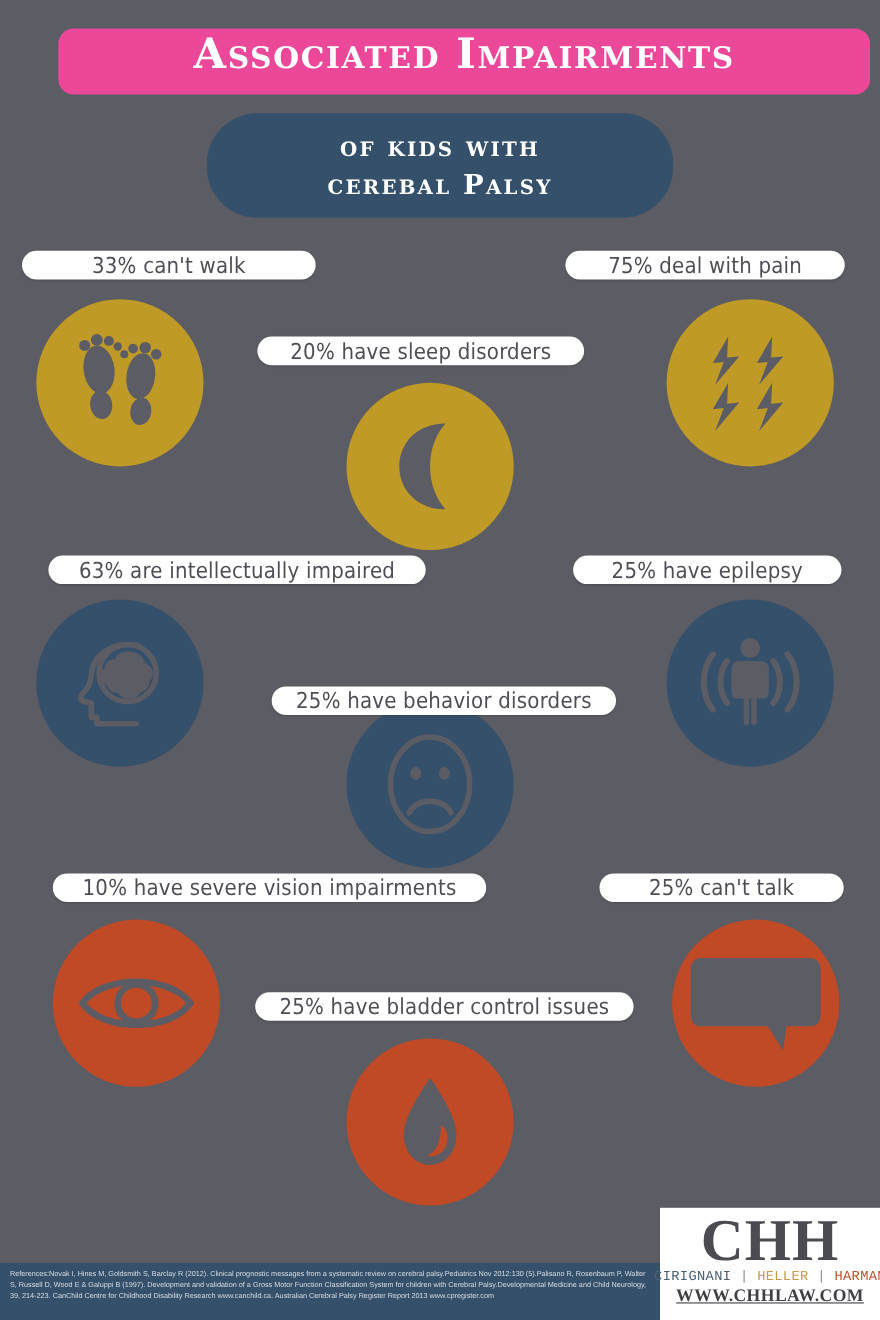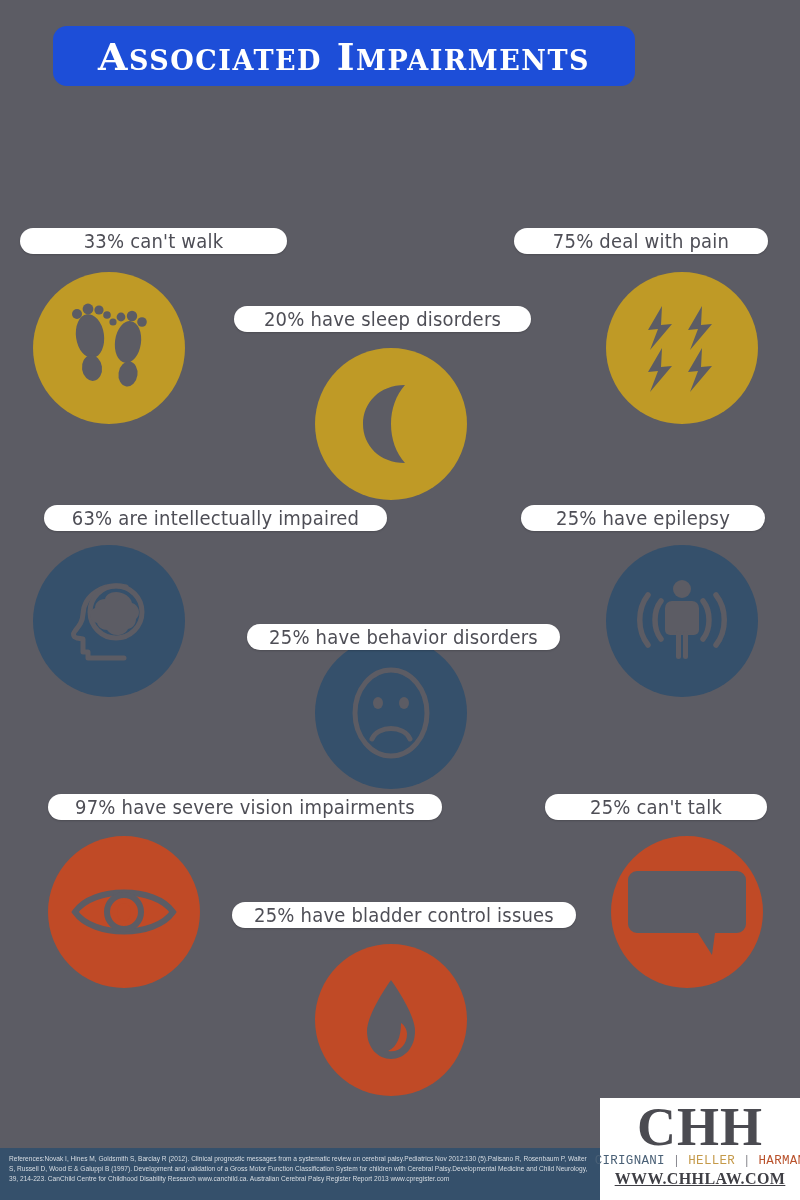--- a/index.html
+++ b/index.html
@@ -16,26 +16,26 @@
     height: 1200px;
     background: #5c5c64;
     overflow: hidden;
   }
 
   
   .title-banner {
     position: absolute;
     left: 53px;
     top: 26px;
-    width: 582px;
+    width: 738px;
     height: 60px;
-    background: #1d4ed8;
+    background: #ec4899;
     border-radius: 14px;
     display: flex;
-    align-items: center;
+    align-items: flex-start;
     justify-content: center;
   }
   .title-banner .txt {
     color: #ffffff;
     font-family: "DejaVu Serif", serif;
     font-size: 38px;
     font-weight: bold;
     letter-spacing: 1.5px;
     font-variant: small-caps;
     text-transform: capitalize;
@@ -170,20 +170,24 @@
 </style>
 </head>
 <body>
 
 <div id="poster">
 
   <div class="title-banner">
     <span class="txt">Associated Impairments</span>
   </div>
 
+  <div class="subtitle-box">
+    <span class="line">of kids with</span>
+    <span class="line">cerebal Palsy</span>
+  </div>
 
   <div class="circle c-gold" style="left:33px; top:272px; width:152px; height:152px;">
     <span>
       <svg class="icon-svg" width="86" height="92" viewBox="0 0 86 92">
         <g fill="#5c5c64">
           <ellipse cx="24" cy="34" rx="14" ry="22" transform="rotate(-8 24 34)"></ellipse>
           <ellipse cx="26" cy="66" rx="10" ry="13" transform="rotate(-8 26 66)"></ellipse>
           <circle cx="11" cy="12" r="5"></circle>
           <circle cx="22" cy="7" r="5.4"></circle>
           <circle cx="33" cy="8" r="4.6"></circle>
@@ -285,21 +289,21 @@
     <span>
       <svg class="icon-svg" width="110" height="66" viewBox="0 0 110 66">
         <path d="M6 33 C24 7 86 7 104 33 C86 59 24 59 6 33 Z" fill="none" stroke="#5c5c64" stroke-width="6"></path>
         <circle cx="55" cy="33" r="17" fill="none" stroke="#5c5c64" stroke-width="6"></circle>
         <ellipse cx="55" cy="33" rx="7" ry="9" fill="#c04a26"></ellipse>
         <ellipse cx="55" cy="33" rx="7" ry="9" fill="none" stroke="#5c5c64" stroke-width="0"></ellipse>
       </svg>
     </span>
   </div>
   <div class="pill" style="left:48px; top:794px; width:394px;">
-    <span class="txt">97% have severe vision impairments</span>
+    <span class="txt">10% have severe vision impairments</span>
   </div>
 
   <div class="circle c-orange" style="left:315px; top:944px; width:152px; height:152px;">
     <span>
       <svg class="icon-svg" width="60" height="86" viewBox="0 0 60 86">
         <path d="M30 3 C30 3 6 36 6 54 C6 71 17 82 30 82 C43 82 54 71 54 54 C54 36 30 3 30 3 Z" fill="#5c5c64"></path>
         <path d="M40 46 C40 60 36 70 27 74 C38 76 46 68 46 57 C46 52 43 48 40 46 Z" fill="#c04a26"></path>
       </svg>
     </span>
   </div>

